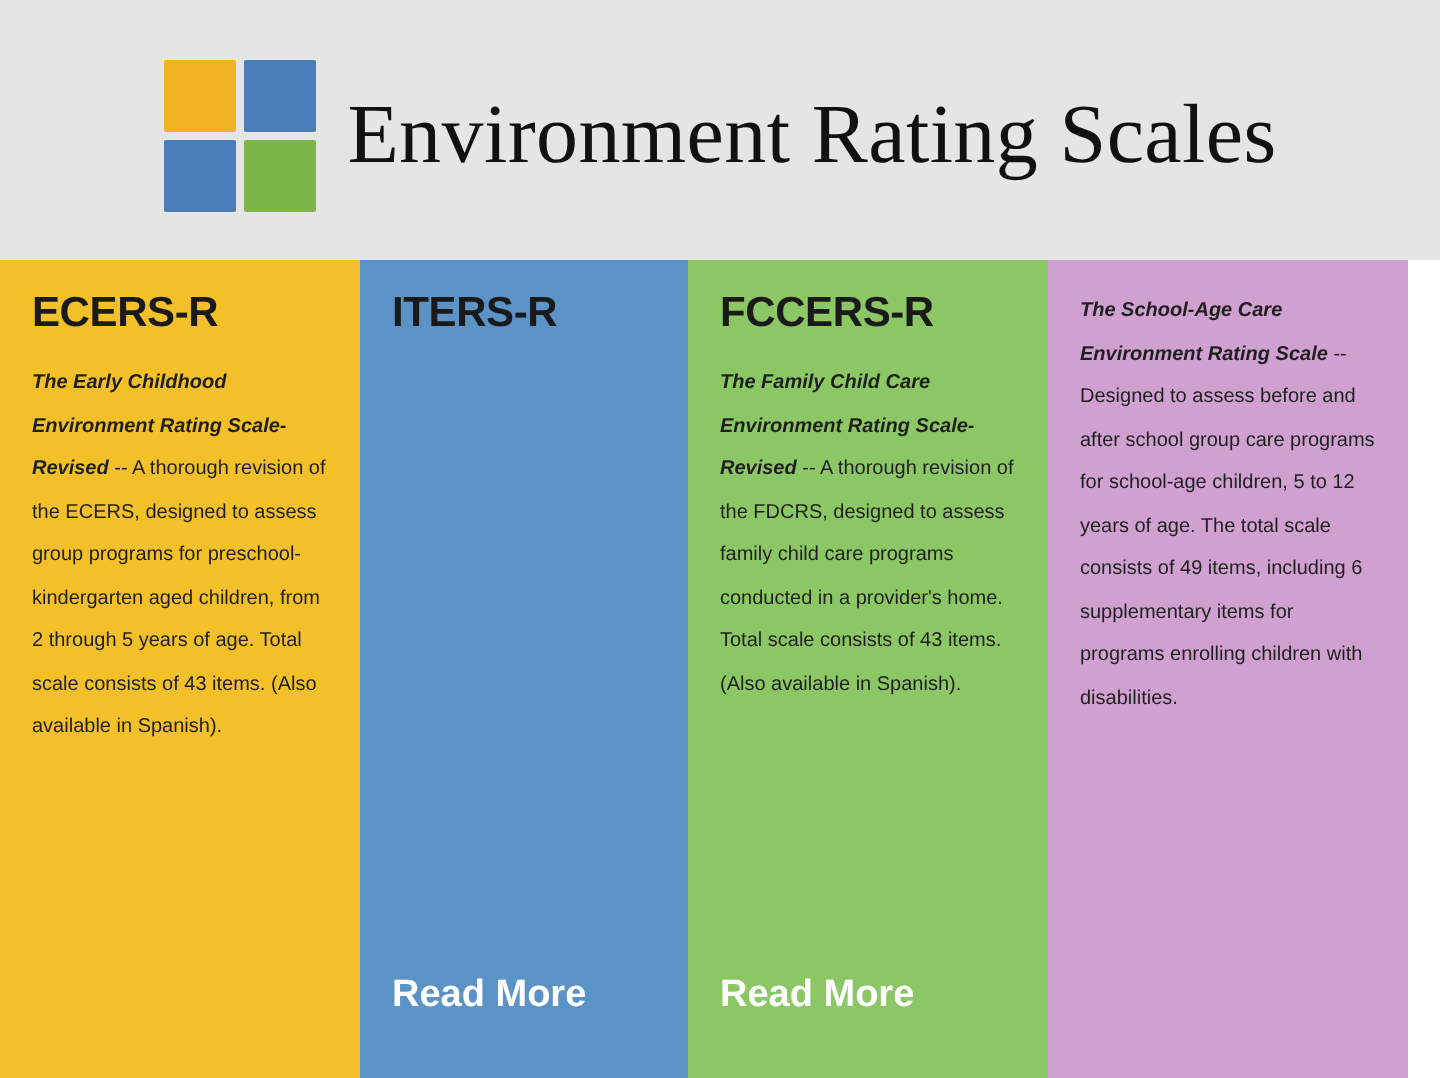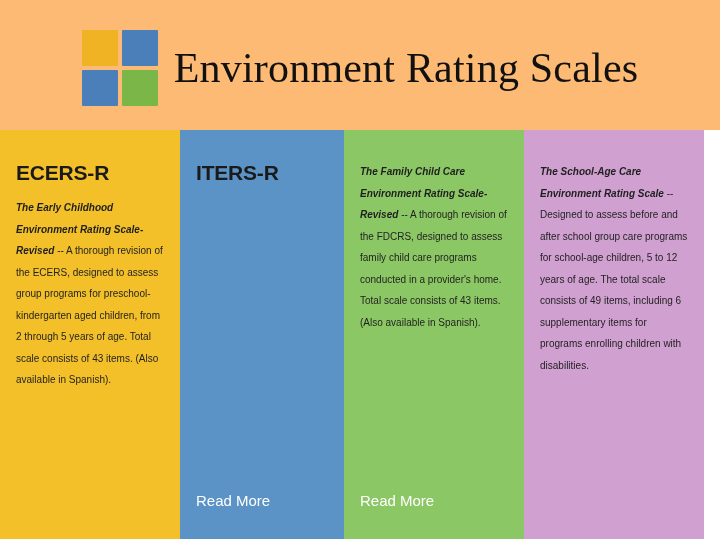--- a/index.html
+++ b/index.html
@@ -19,21 +19,21 @@
     height: 539px;
     background: #ffffff;
   }
 
   
   .header {
     height: 130px;
     display: flex;
     align-items: center;
     justify-content: center;
-    background: #fdba74;
+    background: #e5e5e5;
     box-sizing: border-box;
     padding-top: 6px;
   }
   .logo {
     width: 76px;
     height: 76px;
     display: grid;
     grid-template-columns: 1fr 1fr;
     grid-template-rows: 1fr 1fr;
     gap: 4px;
@@ -67,21 +67,21 @@
   }
 
   
   .columns {
     display: flex;
     height: 409px;
     width: 720px;
   }
   .col {
     box-sizing: border-box;
-    padding: 31px 16px 0 16px;
+    padding: 15px 16px 0 16px;
     position: relative;
     overflow: hidden;
   }
   .col-0 { width: 180px; }
   .col-1 { width: 164px; }
   .col-2 { width: 180px; }
   .col-3 { width: 180px; }
 
   .col-title {
     font-size: 21px;
@@ -98,23 +98,23 @@
     margin: 0;
   }
   .col-body em {
     font-style: italic;
     font-weight: bold;
   }
   .read-more {
     position: absolute;
     left: 16px;
     bottom: 30px;
-    font-size: 15px;
+    font-size: 19px;
     color: #ffffff;
-    font-weight: normal;
+    font-weight: bold;
     text-decoration: none;
     cursor: pointer;
     text-align: right;
   }
 </style>
 </head>
 <body>
 
 <div class="page">
 
@@ -137,20 +137,21 @@
       <p class="col-body"><em>The Early Childhood Environment Rating Scale-Revised</em><span> -- A thorough revision of the ECERS, designed to assess group programs for preschool-kindergarten aged children, from 2 through 5 years of age. Total scale consists of 43 items. (Also available in Spanish).</span></p>
       <a class="read-more"></a>
     </div>
 
     <div class="col col-1" style="background:#5b93c7;">
       <div class="col-title">ITERS-R</div>
       <a class="read-more">Read More</a>
     </div>
 
     <div class="col col-2" style="background:#8cc765;">
+      <div class="col-title">FCCERS-R</div>
       <p class="col-body"><em>The Family Child Care Environment Rating Scale-Revised</em><span> -- A thorough revision of the FDCRS, designed to assess family child care programs conducted in a provider's home. Total scale consists of 43 items. (Also available in Spanish).</span></p>
       <a class="read-more">Read More</a>
     </div>
 
     <div class="col col-3" style="background:#cfa0d0;">
       <p class="col-body"><em>The School-Age Care Environment Rating Scale</em><span> -- Designed to assess before and after school group care programs for school-age children, 5 to 12 years of age. The total scale consists of 49 items, including 6 supplementary items for programs enrolling children with disabilities.</span></p>
       <a class="read-more"></a>
     </div>
 
   </div>

